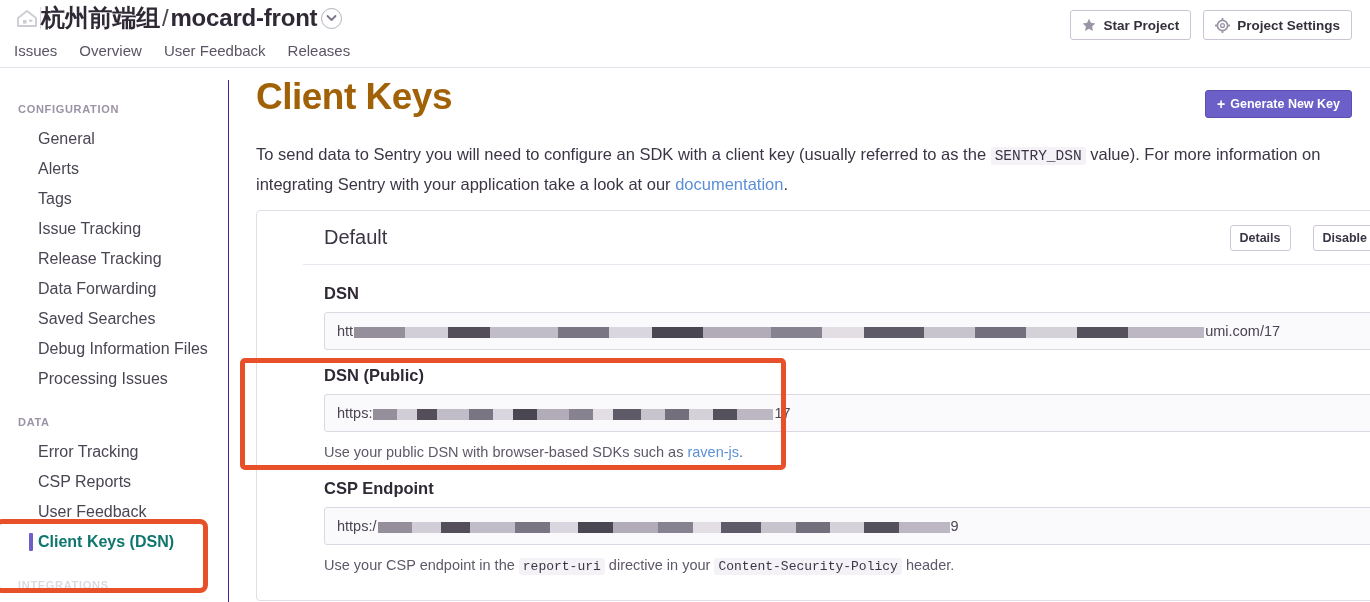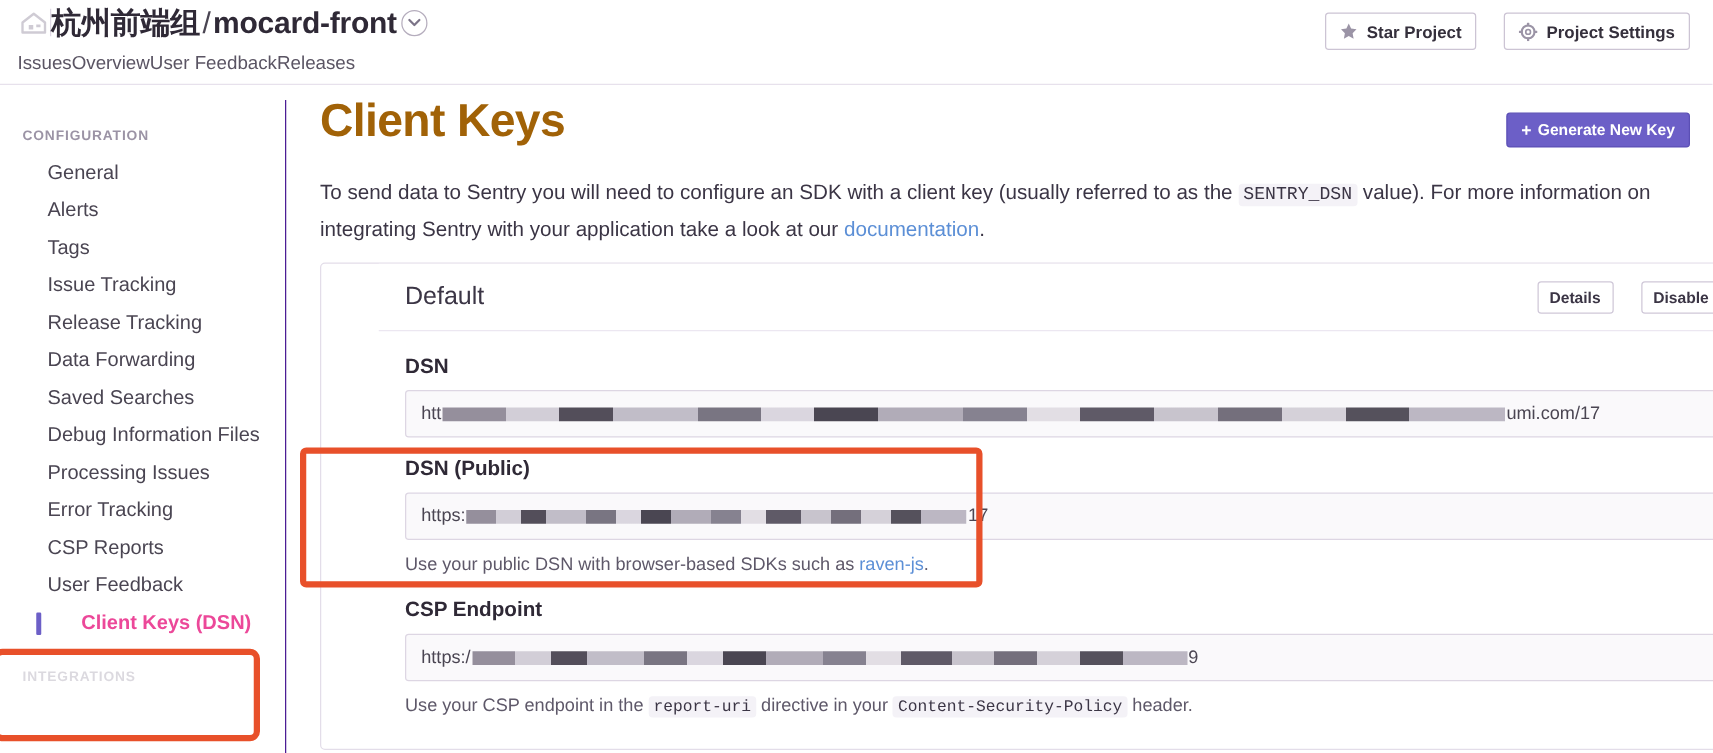--- a/index.html
+++ b/index.html
@@ -30,29 +30,29 @@
   .crumb-title .slash { font-weight: 400; color: #4a4552; padding: 0 2px; }
   .chev-circle {
     width: 21px; height: 21px; border-radius: 50%;
     border: 1.6px solid #b5adbd; display: flex; align-items: center;
     justify-content: center; margin-left: 4px; flex: 0 0 auto;
   }
   .chev-circle svg { display: block; }
 
   .navtabs {
     position: absolute; left: 14px; top: 36px;
-    display: flex; align-items: center; height: 28px;
+    display: flex; align-items: center; gap: 22px; height: 28px;
   }
   .navtab {
     font-size: 15px; color: #5a5463; white-space: nowrap; cursor: pointer;
   }
 
   .topbtns {
     position: absolute; right: 18px; top: 10px;
-    display: flex; align-items: center; gap: 22px;
+    display: flex; align-items: center; gap: 12px;
   }
   .tbtn {
     display: flex; align-items: center; gap: 7px;
     height: 30px; padding: 0 11px;
     border: 1px solid #ccc4d4; border-radius: 3px;
     background: #fff; font-size: 13.5px; font-weight: 700; color: #35303c;
     cursor: pointer; white-space: nowrap;
   }
   .tbtn svg { display: block; }
 
@@ -65,21 +65,21 @@
   .side-head {
     font-size: 11px; font-weight: 700; letter-spacing: 0.7px;
     color: #9b93a5; text-transform: uppercase; padding: 0 0 9px 18px;
   }
   .side-head.second { padding-top: 22px; }
   .side-item {
     position: relative;
     font-size: 16px; color: #4a4552; line-height: 30px;
     padding-left: 18px; cursor: pointer; white-space: nowrap; margin-left: 20px;
   }
-  .side-item.active { color: #ec4899; font-weight: 700; text-align: center; }
+  .side-item.active { color: #0f766e; font-weight: 700; }
   .side-item.active::before {
     content: ""; position: absolute; left: 9px; top: 6px;
     width: 4px; height: 18px; background: #6c5fc7; border-radius: 1px;
   }
   .side-faint { opacity: .35; }
 
   
   .main { position: absolute; left: 230px; top: 68px; width: 1140px; }
   .page-title {
     position: absolute; left: 26px; top: 8px;
@@ -232,20 +232,21 @@
   <div class="side-item">General</div>
   <div class="side-item">Alerts</div>
   <div class="side-item">Tags</div>
   <div class="side-item">Issue Tracking</div>
   <div class="side-item">Release Tracking</div>
   <div class="side-item">Data Forwarding</div>
   <div class="side-item">Saved Searches</div>
   <div class="side-item">Debug Information Files</div>
   <div class="side-item">Processing Issues</div>
 
+  <div class="side-head second">DATA</div>
   <div class="side-item">Error Tracking</div>
   <div class="side-item">CSP Reports</div>
   <div class="side-item">User Feedback</div>
   <div class="side-item active">Client Keys (DSN)</div>
 
   <div class="side-head second side-faint">INTEGRATIONS</div>
 </div>
 
 <div class="main">
 

